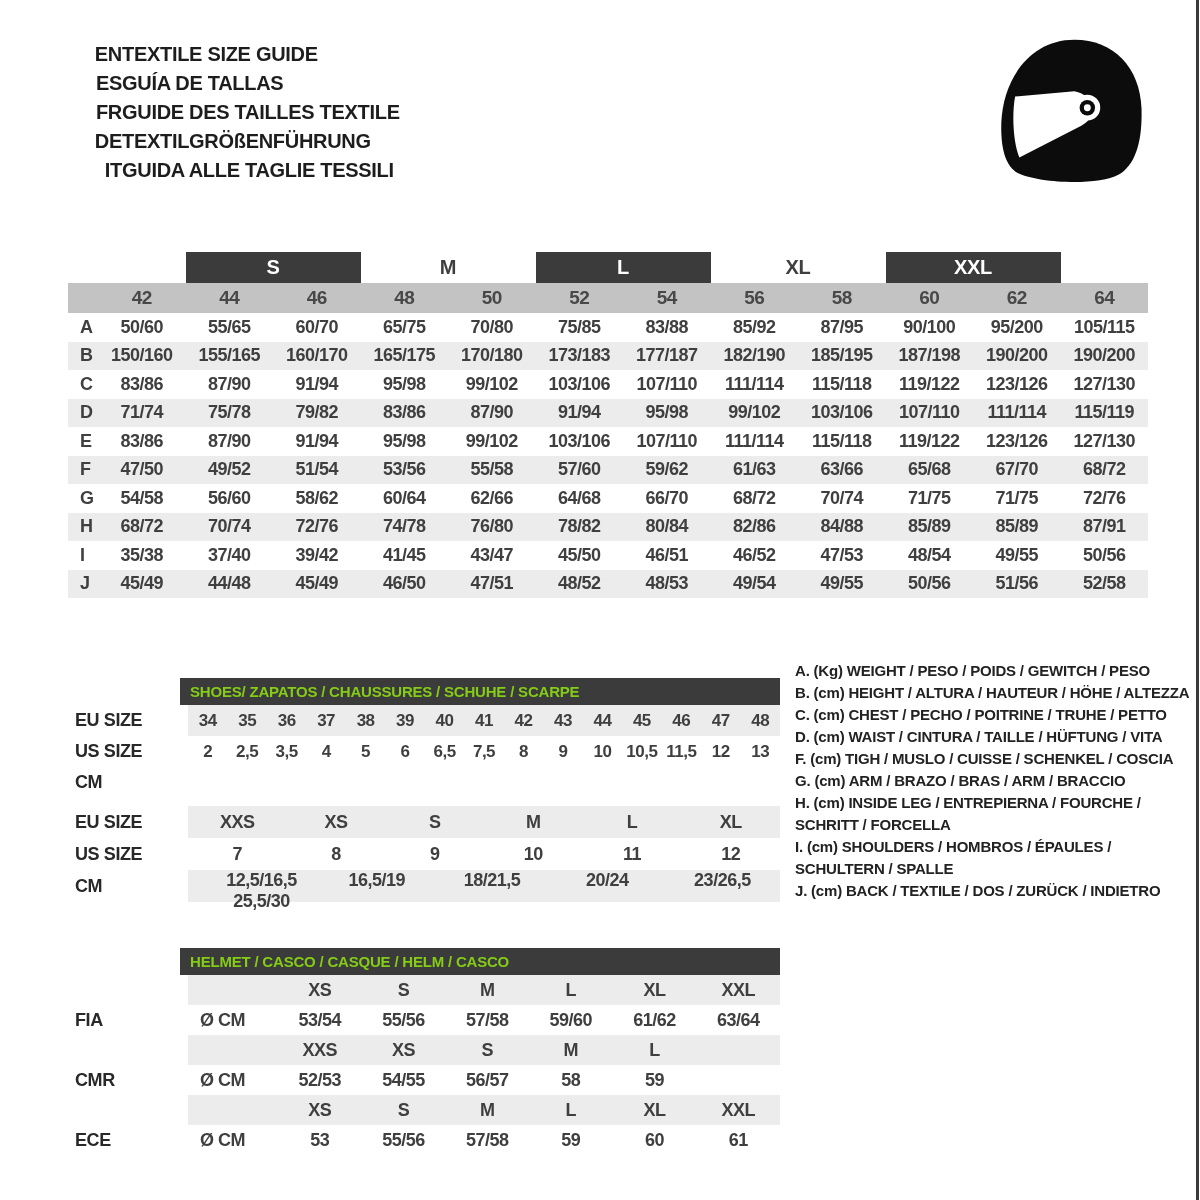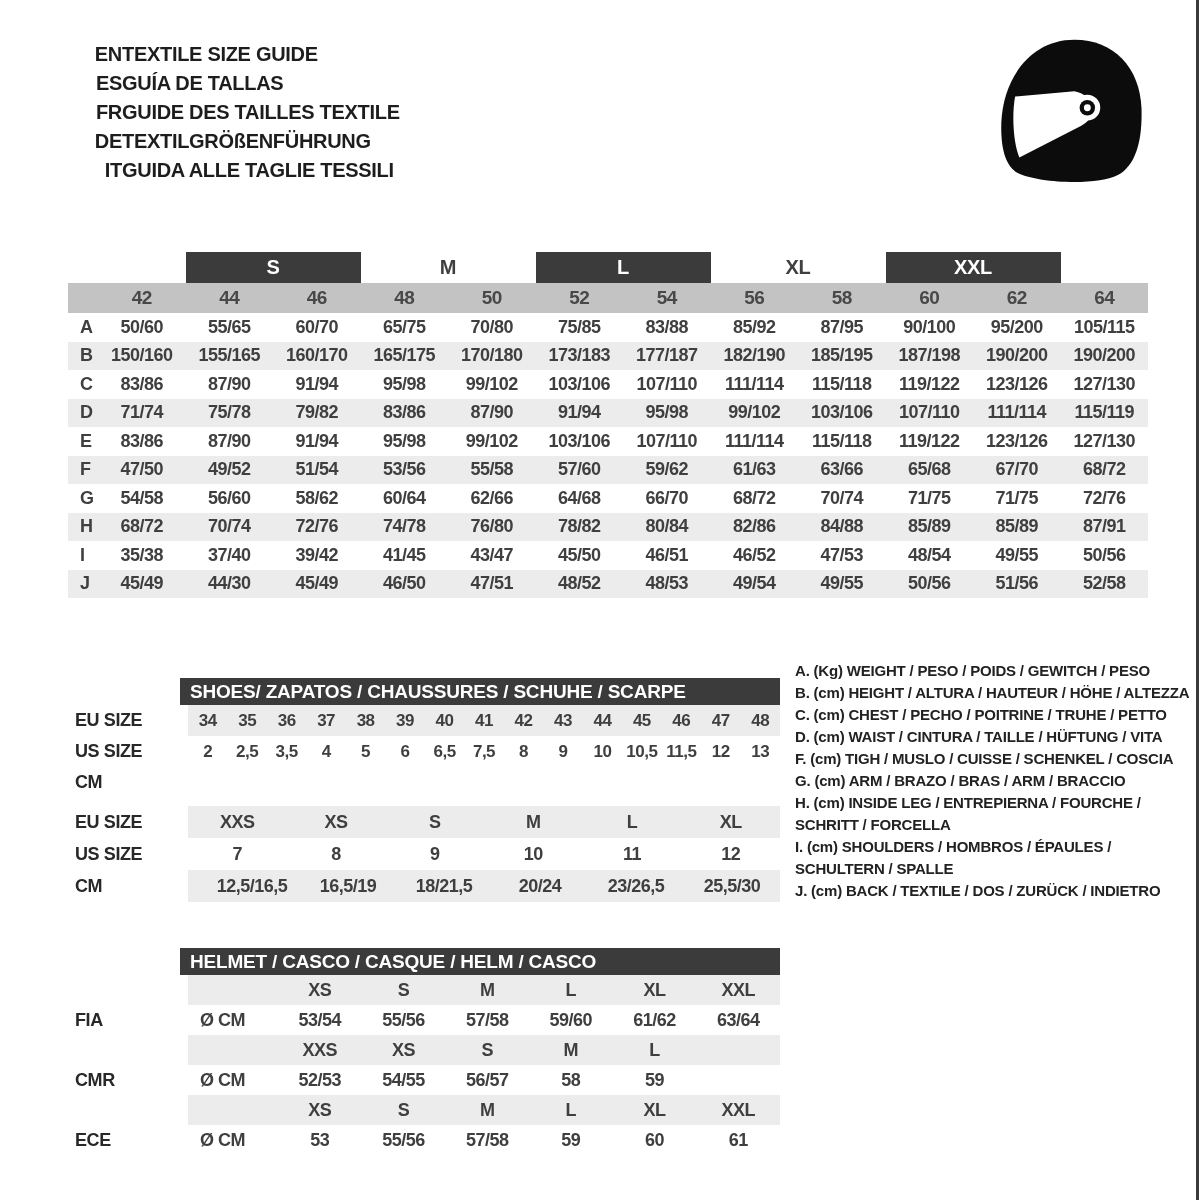--- a/index.html
+++ b/index.html
@@ -33,21 +33,21 @@
   .mt-row{height:28.5px;}
   .mt-row.stripe{background:var(--stripe);}
   .cell.key{justify-content:flex-start;padding-left:12px;}
 
   
   .section{position:absolute;left:75px;width:705px;}
   #shoes-section{top:678px;}
   #gloves-section{top:806px;}
   #helmet-section{top:948px;}
   .sec-bar-wrap{padding-left:105px;}
-  .sec-bar{height:27px;background:var(--dark);color:#ffffff;font-size:19px;font-weight:700;display:flex;align-items:center;padding-left:10px;letter-spacing:-0.2px;}
+  .sec-bar{height:27px;background:var(--dark);color:#84cc16;font-size:15px;font-weight:700;display:flex;align-items:center;padding-left:10px;letter-spacing:-0.2px;}
   .sec-row{display:flex;gap:8px;}
   #shoes-section .sec-row{height:31px;}
   #gloves-section .sec-row{height:32px;}
   #helmet-section .sec-row{height:30px;}
   .sec-label{width:105px;display:flex;align-items:center;font-size:18px;font-weight:700;color:#282828;letter-spacing:-0.4px;}
   .sec-content{flex:1;display:grid;}
   .sec-content.stripe{background:var(--stripe);}
   .helmet-grid{grid-template-columns:90px repeat(6,1fr);}
   .cell.unit{justify-content:flex-start;padding-left:12px;}
   #shoes-section .cell{font-size:17px;}
@@ -250,21 +250,21 @@
           <div class="cell">46/51</div>
           <div class="cell">46/52</div>
           <div class="cell">47/53</div>
           <div class="cell">48/54</div>
           <div class="cell">49/55</div>
           <div class="cell">50/56</div>
         </div>
         <div class="mt-grid mt-row stripe">
           <div class="cell key">J</div>
           <div class="cell">45/49</div>
-          <div class="cell">44/30</div>
+          <div class="cell">44/48</div>
           <div class="cell">45/49</div>
           <div class="cell">46/50</div>
           <div class="cell">47/51</div>
           <div class="cell">48/52</div>
           <div class="cell">48/53</div>
           <div class="cell">49/54</div>
           <div class="cell">49/55</div>
           <div class="cell">50/56</div>
           <div class="cell">51/56</div>
           <div class="cell">52/58</div>
@@ -342,21 +342,21 @@
             <div class="cell">7</div>
             <div class="cell">8</div>
             <div class="cell">9</div>
             <div class="cell">10</div>
             <div class="cell">11</div>
             <div class="cell">12</div>
           </div>
         </div>
         <div class="sec-row">
           <div class="sec-label">CM</div>
-          <div class="sec-content stripe" style="grid-template-columns: repeat(6, 1fr); padding-left: 16px;">
+          <div class="sec-content stripe" style="grid-template-columns: repeat(5, 1fr); padding-left: 16px;">
             <div class="cell">12,5/16,5</div>
             <div class="cell">16,5/19</div>
             <div class="cell">18/21,5</div>
             <div class="cell">20/24</div>
             <div class="cell">23/26,5</div>
             <div class="cell">25,5/30</div>
           </div>
         </div>
       </div>
   </div>

